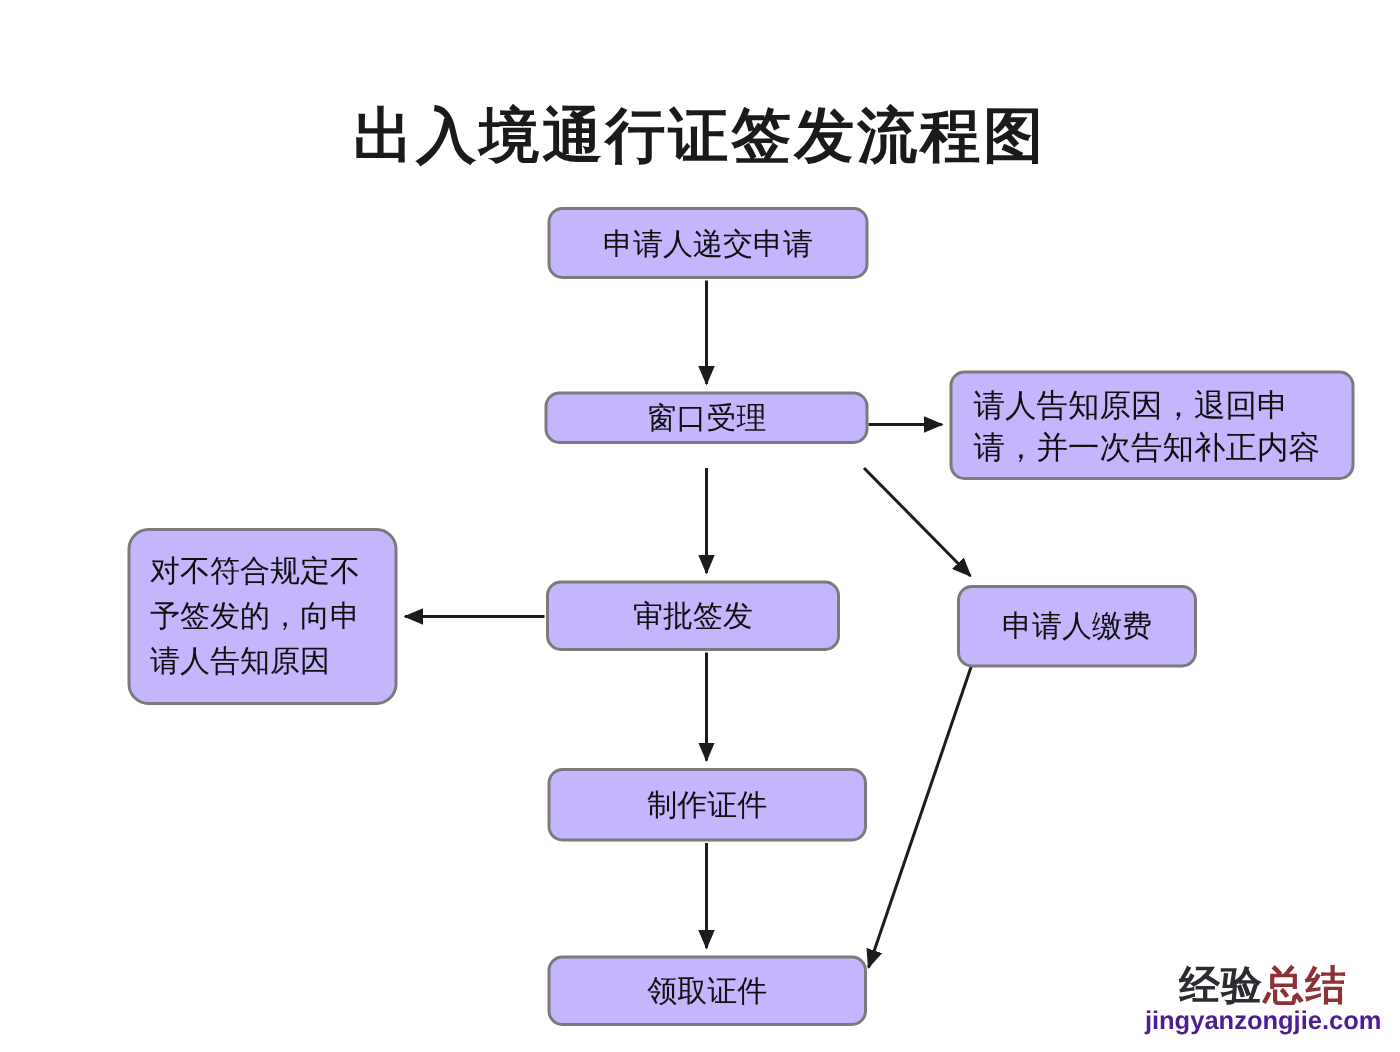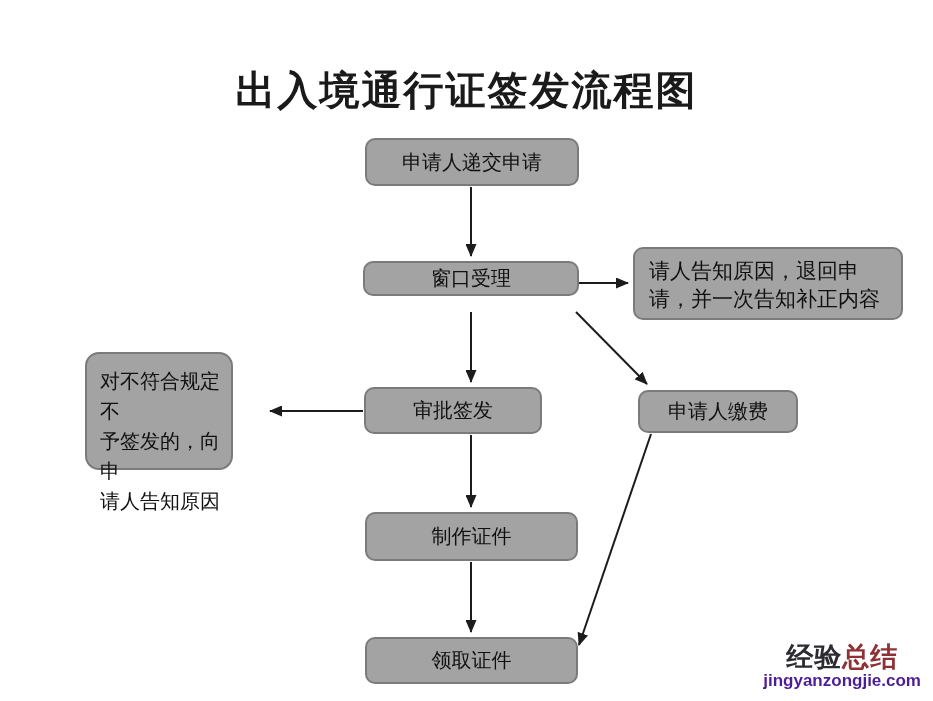--- a/index.html
+++ b/index.html
@@ -28,44 +28,44 @@
     letter-spacing: 2px;
     color: #1a1a1a;
     white-space: nowrap;
     margin-top: 33px;
   }
   .node {
     position: absolute;
     box-sizing: border-box;
     border: 2px solid #7b7b7b;
     border-radius: 10px;
-    background: #a3a3a3;
+    background: #c4b5fd;
     color: #101010;
     font-size: 20px;
     display: flex;
     align-items: center;
     justify-content: center;
     text-align: center;
     white-space: nowrap;
   }
   .node.multiline {
     display: block;
     text-align: left;
     white-space: normal;
   }
   .node.multiline .ln { display: block; }
   #node-submit   { left: 365px; top: 138px; width: 214px; height: 48px; }
   #node-accept   { left: 363px; top: 261px; width: 216px; height: 35px; }
-  #node-approve  { left: 364px; top: 387px; width: 178px; height: 47px; }
+  #node-approve  { left: 364px; top: 387px; width: 196px; height: 47px; }
   #node-produce  { left: 365px; top: 512px; width: 213px; height: 49px; }
   #node-collect  { left: 365px; top: 637px; width: 213px; height: 47px; }
-  #node-pay      { left: 638px; top: 390px; width: 160px; height: 43px; }
+  #node-pay      { left: 638px; top: 390px; width: 160px; height: 55px; }
   #node-reject   { left: 633px; top: 247px; width: 270px; height: 73px;
                    font-size: 21px; padding: 8px 0 0 14px; line-height: 28px; }
-  #node-deny     { left: 85px;  top: 352px; width: 148px; height: 118px;
+  #node-deny     { left: 85px;  top: 352px; width: 180px; height: 118px;
                    border-radius: 14px; padding: 12px 0 0 13px; line-height: 30px; }
   .watermark {
     position: absolute;
     right: 12px;
     bottom: 10px;
     text-align: center;
     font-weight: bold;
     line-height: 1.1;
   }
   .watermark .brand { font-size: 27px; letter-spacing: 1px; }

